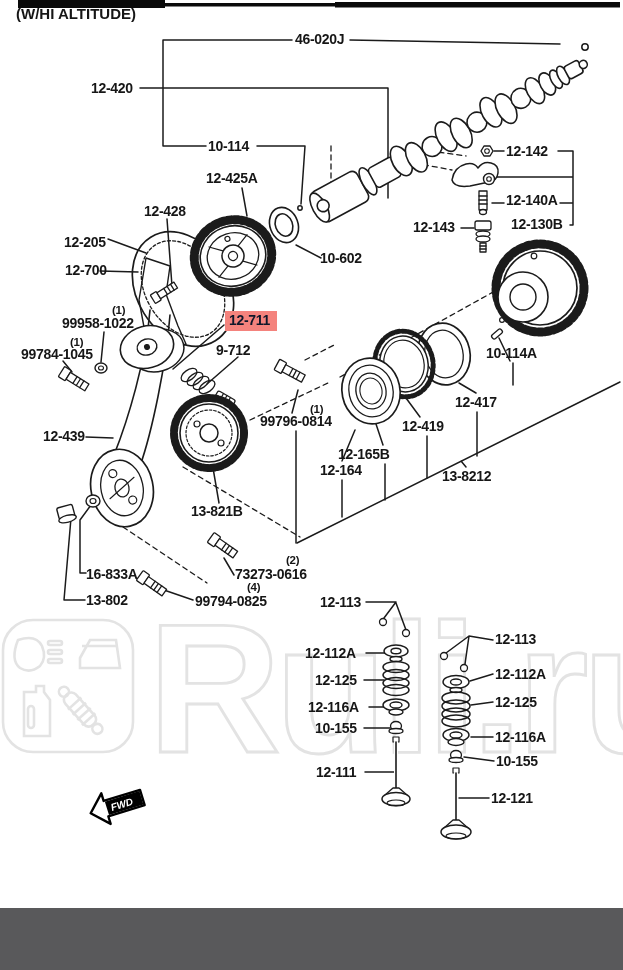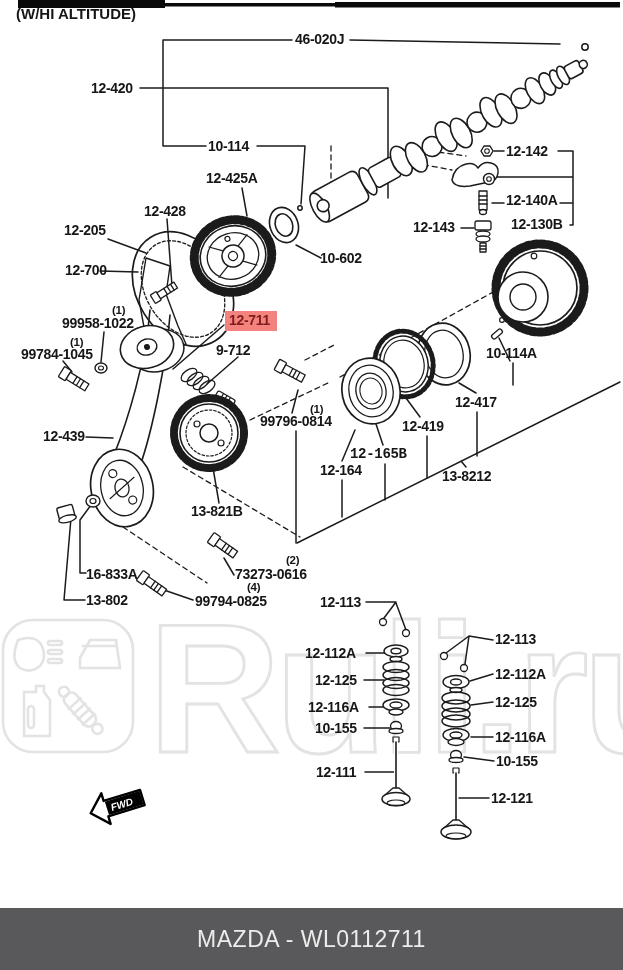--- a/index.html
+++ b/index.html
@@ -4,21 +4,21 @@
 <style>
   html,body{margin:0;padding:0;background:#fff;}
   .stage{position:relative;width:623px;height:970px;background:#fff;overflow:hidden;
          font-family:"Liberation Sans",sans-serif;}
   .layer{position:absolute;left:0;top:0;}
   #label-layer{position:absolute;left:0;top:0;width:100%;height:100%;z-index:3;}
   .part-label{position:absolute;white-space:nowrap;font-weight:700;font-size:14px;
               color:#161616;letter-spacing:-0.3px;line-height:1.05;}
   .part-label.small{font-size:11.5px;font-weight:700;}
   .part-label.note{font-size:15px;letter-spacing:0;}
-  .part-label.hl{background:#f4837d;color:#7f1d1d;padding:2px 7px 3px 4px;}
+  .part-label.hl{background:#f4837d;color:#0f172a;padding:2px 7px 3px 4px;}
   .footer-bar{position:absolute;left:0;bottom:0;width:100%;height:62px;background:#59595b;
               z-index:4;display:flex;align-items:center;justify-content:center;gap:32px;}
   .footer-bar span{color:#ececec;font-size:23px;font-weight:400;letter-spacing:0.5px;
                    font-family:"Liberation Sans",sans-serif;}
   svg{display:block;}
 </style>
 </head>
 <body>
 
 <div class="stage">
@@ -383,39 +383,39 @@
     </g>
   </svg>
 
   <div id="label-layer">
       <div class="part-label note" style="left: 16px; top: 6px;">(W/HI ALTITUDE)</div>
       <div class="part-label" style="left: 295px; top: 32px;">46-020J</div>
       <div class="part-label" style="left: 91px; top: 81px;">12-420</div>
       <div class="part-label" style="left: 208px; top: 139px;">10-114</div>
       <div class="part-label" style="left: 206px; top: 171px;">12-425A</div>
       <div class="part-label" style="left: 144px; top: 204px;">12-428</div>
-      <div class="part-label" style="left: 64px; top: 223px; text-align: right;">12-205</div>
+      <div class="part-label" style="left: 64px; top: 235px; text-align: right;">12-205</div>
       <div class="part-label" style="left: 65px; top: 263px;">12-700</div>
       <div class="part-label small" style="left: 112px; top: 304px;">(1)</div>
       <div class="part-label" style="left: 62px; top: 316px;">99958-1022</div>
       <div class="part-label small" style="left: 70px; top: 336px;">(1)</div>
       <div class="part-label" style="left: 21px; top: 347px;">99784-1045</div>
       <div class="part-label hl" style="left: 225px; top: 311px;">12-711</div>
       <div class="part-label" style="left: 216px; top: 343px;">9-712</div>
       <div class="part-label" style="left: 320px; top: 251px;">10-602</div>
       <div class="part-label" style="left: 506px; top: 144px;">12-142</div>
       <div class="part-label" style="left: 506px; top: 193px;">12-140A</div>
       <div class="part-label" style="left: 413px; top: 220px;">12-143</div>
       <div class="part-label" style="left: 511px; top: 217px;">12-130B</div>
       <div class="part-label" style="left: 486px; top: 346px;">10-114A</div>
       <div class="part-label" style="left: 455px; top: 395px;">12-417</div>
       <div class="part-label" style="left: 402px; top: 419px;">12-419</div>
       <div class="part-label small" style="left: 310px; top: 403px;">(1)</div>
       <div class="part-label" style="left: 260px; top: 414px;">99796-0814</div>
-      <div class="part-label" style="left: 350px; top: 447px; font-family: Liberation Mono, monospace;">12-165B</div>
+      <div class="part-label" style="left: 338px; top: 447px;">12-165B</div>
       <div class="part-label" style="left: 320px; top: 463px;">12-164</div>
       <div class="part-label" style="left: 442px; top: 469px;">13-8212</div>
       <div class="part-label" style="left: 43px; top: 429px;">12-439</div>
       <div class="part-label" style="left: 191px; top: 504px;">13-821B</div>
       <div class="part-label" style="left: 86px; top: 567px;">16-833A</div>
       <div class="part-label" style="left: 86px; top: 593px;">13-802</div>
       <div class="part-label small" style="left: 286px; top: 554px;">(2)</div>
       <div class="part-label" style="left: 235px; top: 567px;">73273-0616</div>
       <div class="part-label small" style="left: 247px; top: 581px;">(4)</div>
       <div class="part-label" style="left: 195px; top: 594px;">99794-0825</div>
@@ -427,15 +427,14 @@
       <div class="part-label" style="left: 316px; top: 765px;">12-111</div>
       <div class="part-label" style="left: 495px; top: 632px;">12-113</div>
       <div class="part-label" style="left: 495px; top: 667px;">12-112A</div>
       <div class="part-label" style="left: 495px; top: 695px;">12-125</div>
       <div class="part-label" style="left: 495px; top: 730px;">12-116A</div>
       <div class="part-label" style="left: 496px; top: 754px;">10-155</div>
       <div class="part-label" style="left: 491px; top: 791px;">12-121</div>
     </div>
 
   <div class="footer-bar">
-    <span>MAZDA - WL0112711</span>
   </div>
 </div>
 
 </body></html>

